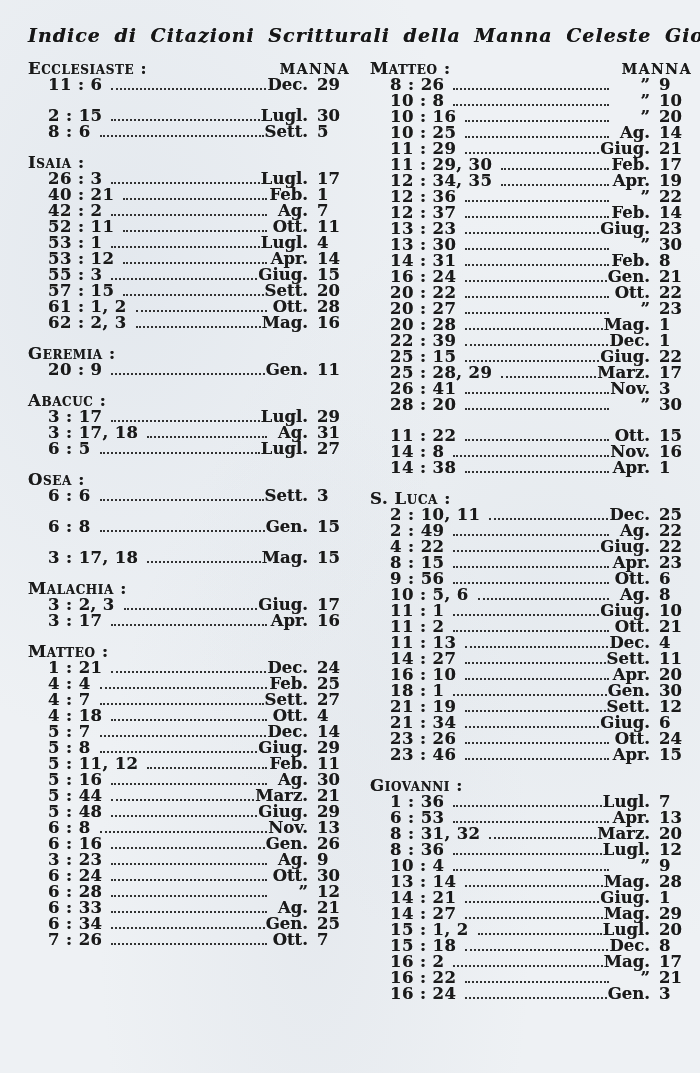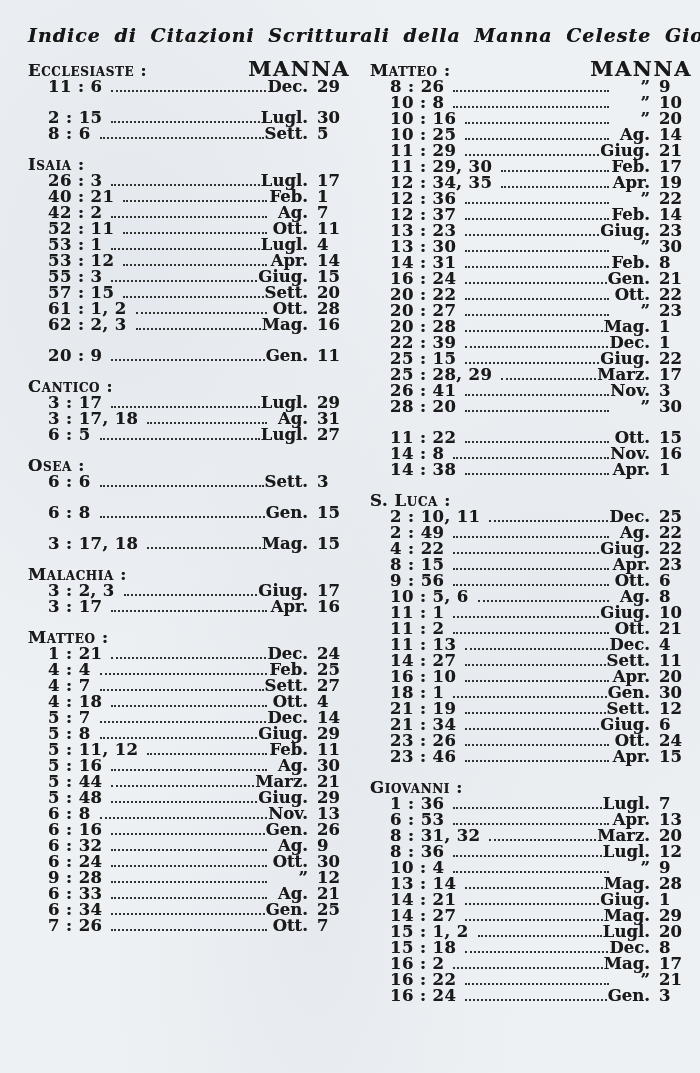--- a/index.html
+++ b/index.html
@@ -27,21 +27,21 @@
   .col{flex:1;min-width:0;}
   .section{margin-top:15px;}
   .section:first-child{margin-top:0;}
   .shead{
     display:flex;justify-content:space-between;align-items:baseline;
     font-weight:bold;font-size:16.5px;line-height:16px;
     font-variant:small-caps;letter-spacing:.6px;
     text-shadow:0 0 .5px rgba(20,20,20,.6);
   }
   .manna{
-    font-variant:normal;font-size:21px;letter-spacing:1.5px;font-weight:bold;
+    font-variant:normal;font-size:14px;letter-spacing:1.5px;font-weight:bold;
   }
   .row{
     display:flex;align-items:baseline;
     font-weight:bold;font-size:16.5px;line-height:16px;
     text-shadow:0 0 .5px rgba(20,20,20,.55);
   }
   .ref{padding-left:20px;white-space:pre;letter-spacing:.4px;}
   .dots{
     flex:1;min-width:14px;align-self:flex-end;
     border-bottom:2px dotted #222;margin:0 1px 3px 9px;
@@ -142,30 +142,33 @@
             <span class="day">28</span>
           </div>
           <div class="row">
             <span class="ref">62 : 2, 3</span>
             <span class="dots"></span>
             <span class="month">Mag.</span>
             <span class="day">16</span>
           </div>
         </div>
         <div class="section">
+          <div class="shead">
+            <span class="sname">Geremia :</span>
+          </div>
           <div class="row">
             <span class="ref">20 : 9</span>
             <span class="dots"></span>
             <span class="month">Gen.</span>
             <span class="day">11</span>
           </div>
         </div>
         <div class="section">
           <div class="shead">
-            <span class="sname">Cantico :</span>
+            <span class="sname">Abacuc :</span>
           </div>
           <div class="row">
             <span class="ref">3 : 17</span>
             <span class="dots"></span>
             <span class="month">Lugl.</span>
             <span class="day">29</span>
           </div>
           <div class="row">
             <span class="ref">3 : 17, 18</span>
             <span class="dots"></span>
@@ -293,33 +296,33 @@
             <span class="month">Nov.</span>
             <span class="day">13</span>
           </div>
           <div class="row">
             <span class="ref">6 : 16</span>
             <span class="dots"></span>
             <span class="month">Gen.</span>
             <span class="day">26</span>
           </div>
           <div class="row">
-            <span class="ref">6 : 32</span>
+            <span class="ref">3 : 23</span>
             <span class="dots"></span>
             <span class="month">Ag.</span>
             <span class="day">9</span>
           </div>
           <div class="row">
             <span class="ref">6 : 24</span>
             <span class="dots"></span>
             <span class="month">Ott.</span>
             <span class="day">30</span>
           </div>
           <div class="row">
-            <span class="ref">9 : 28</span>
+            <span class="ref">6 : 28</span>
             <span class="dots"></span>
             <span class="month">”</span>
             <span class="day">12</span>
           </div>
           <div class="row">
             <span class="ref">6 : 33</span>
             <span class="dots"></span>
             <span class="month">Ag.</span>
             <span class="day">21</span>
           </div>

